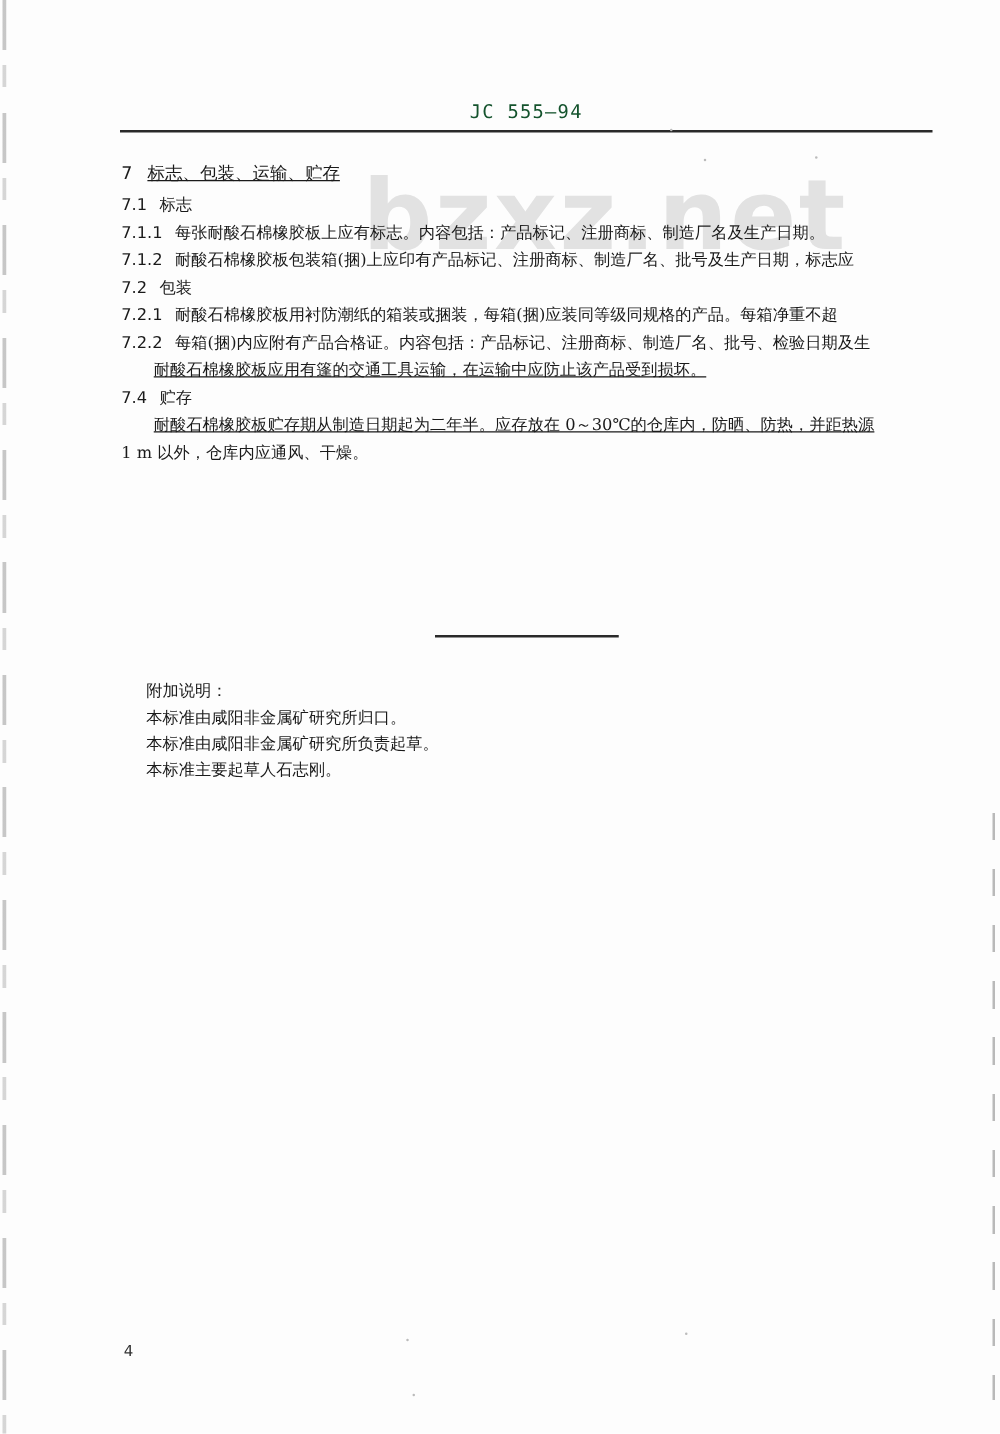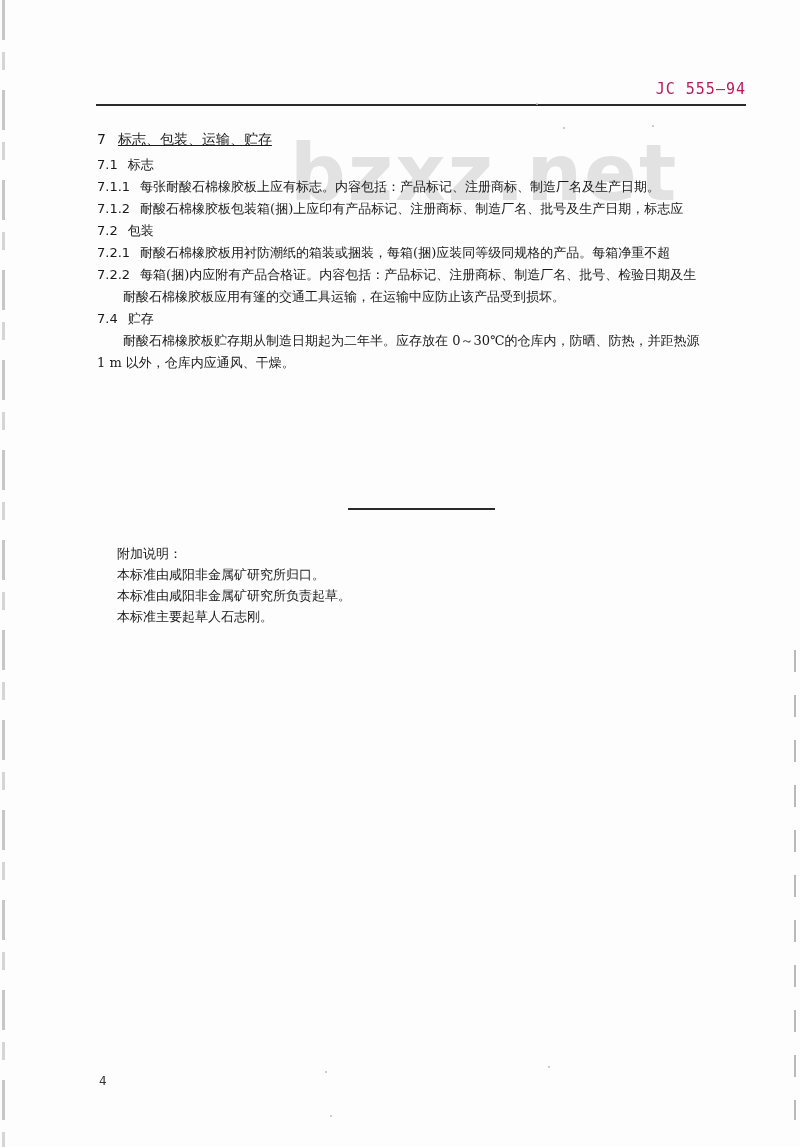--- a/index.html
+++ b/index.html
@@ -40,25 +40,25 @@
       width: 2px; height: 470px;
       background: repeating-linear-gradient(to bottom,
         #8c8c8c 0px, #8c8c8c 22px,
         transparent 22px, transparent 45px);
       opacity: 0.6;
     }
     .header {
       position: absolute;
       left: 96px; top: 80px;
       width: 650px;
-      text-align: right;
+      text-align: center;
       font-family: "DejaVu Sans Mono", "Liberation Mono", monospace;
       font-size: 15px;
       letter-spacing: 1px;
-      color: #be185d;
+      color: #14532d;
     }
     .header-rule {
       position: absolute;
       left: 96px; top: 104px;
       width: 650px;
       height: 0;
       border-top: 2px solid #2a2a2a;
     }
     .watermark {
       position: absolute;
@@ -85,21 +85,21 @@
       white-space: nowrap;
     }
     .num {
       display: inline-block;
       font-family: "DejaVu Sans", "Liberation Sans", sans-serif;
       font-size: 13px;
       margin-right: 10px;
     }
     .section-title .num { margin-right: 12px; font-size: 14px; }
     .section-title { font-size: 14px; margin-bottom: 4px; text-decoration: underline; }
-    .indent { padding-left: 26px; }
+    .indent { padding-left: 26px; text-decoration: underline; }
     .divider {
       position: absolute;
       left: 348px; top: 508px;
       width: 147px;
       border-top: 2px solid #2a2a2a;
     }
     .appendix {
       position: absolute;
       left: 117px; top: 543px;
       font-size: 13px;

